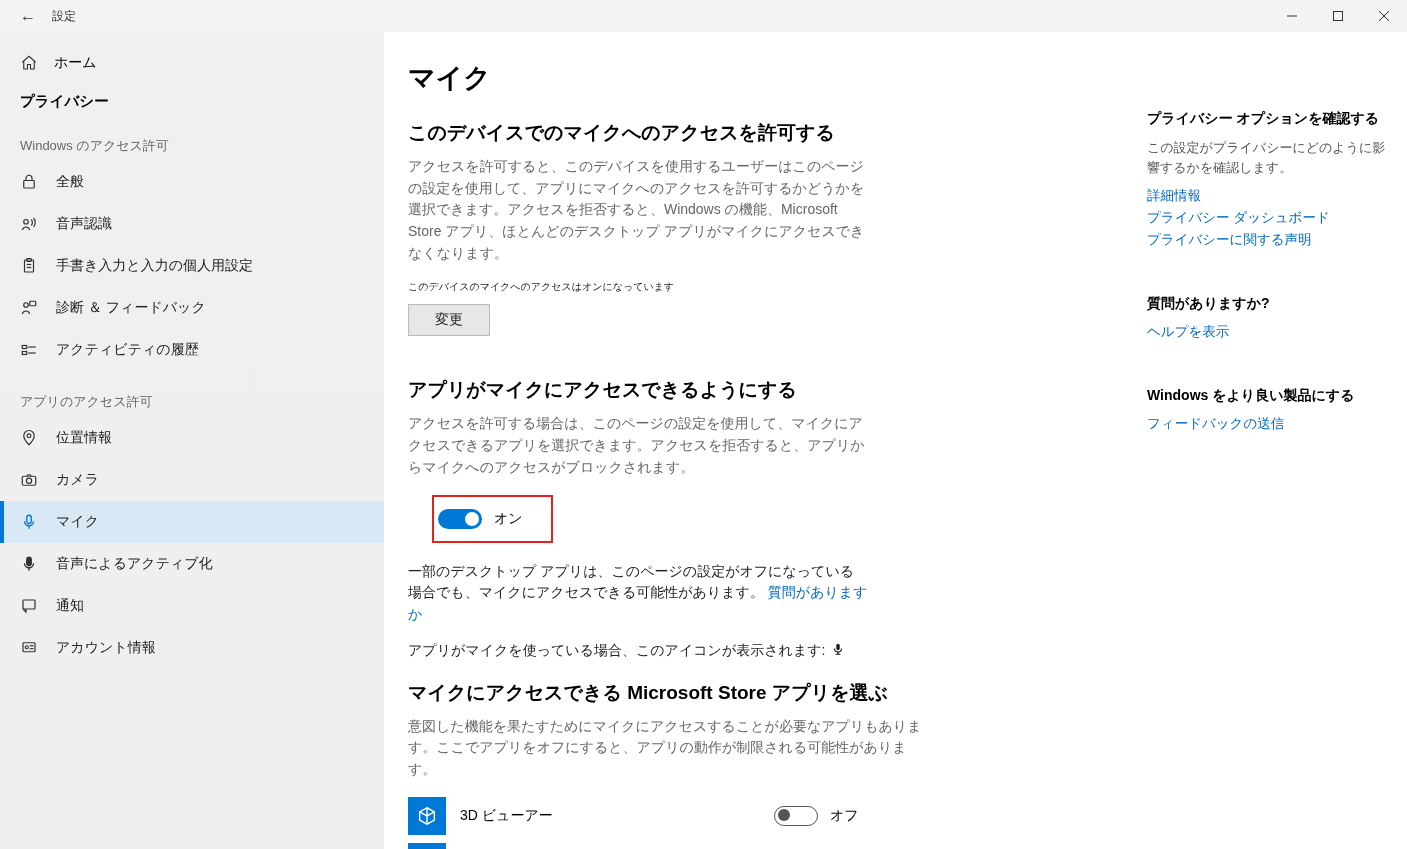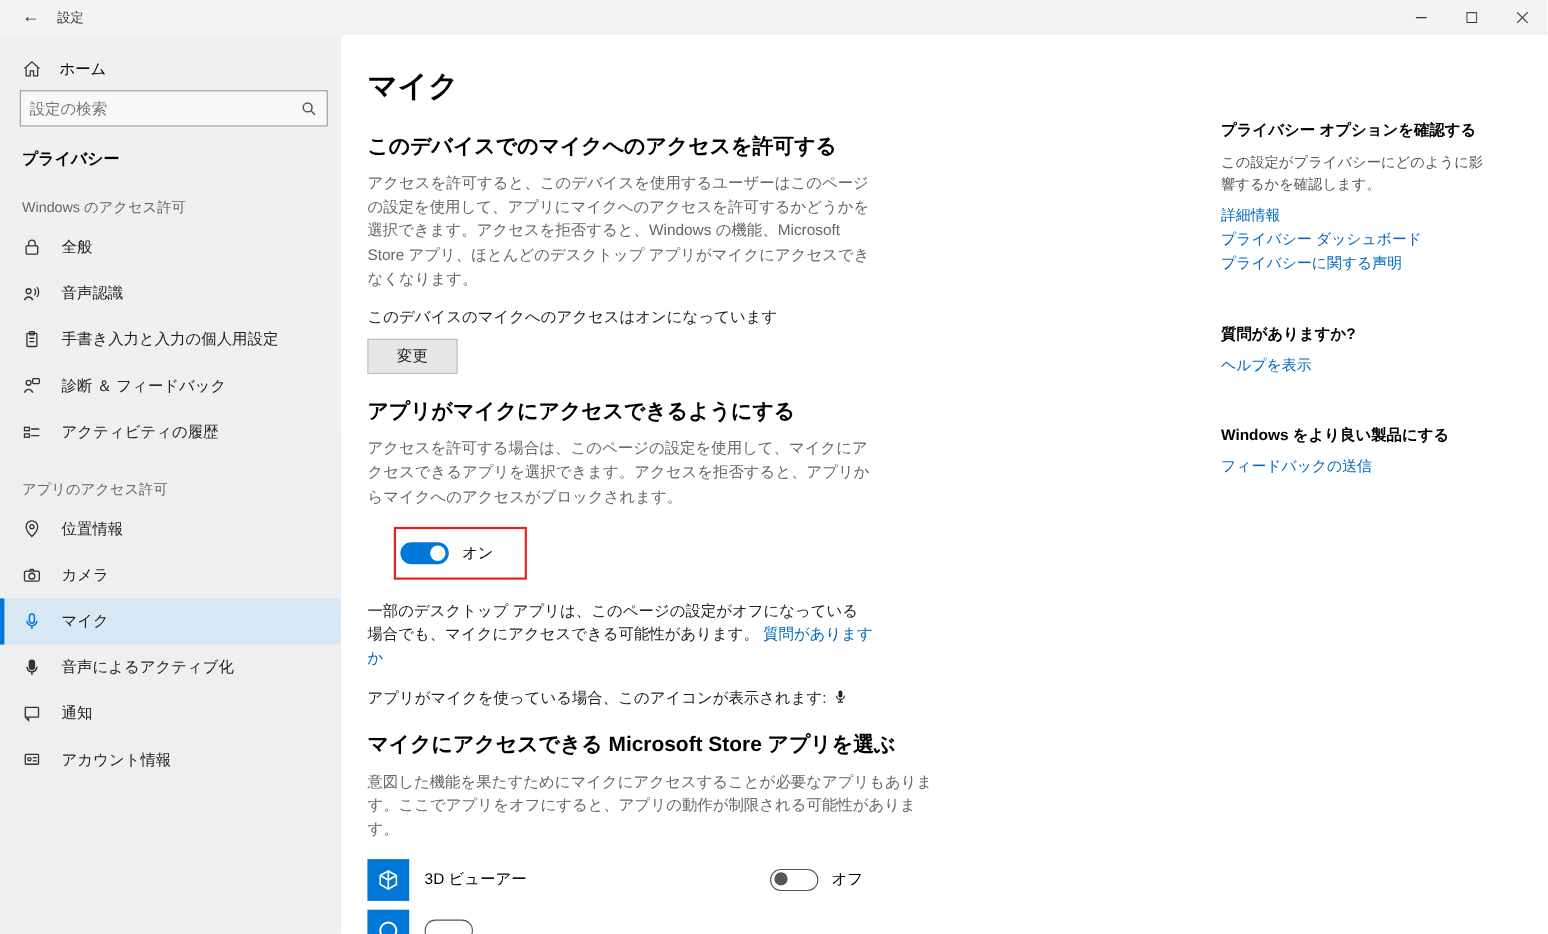--- a/index.html
+++ b/index.html
@@ -10,42 +10,42 @@
     .titlebar .back { width: 40px; text-align: center; font-size: 16px; color: #333; cursor: default; }
     .titlebar .title { font-size: 12px; color: #333; margin-left: 4px; }
     .titlebar .spacer { flex: 1; }
     .titlebar .wbtn { width: 46px; height: 32px; display: flex; align-items: center; justify-content: center; font-size: 12px; color: #333; }
     .titlebar .wbtn svg { width: 10px; height: 10px; }
 
     
     .shell { flex: 1; display: flex; min-height: 0; }
 
     
-    .sidebar { width: 310px; background: linear-gradient(#f0f0f0, #efefef); padding-top: 12px; display: flex; flex-direction: column; }
+    .sidebar { width: 384px; background: linear-gradient(#f0f0f0, #efefef); padding-top: 12px; display: flex; flex-direction: column; }
     .home-row { display: flex; align-items: center; padding: 10px 20px; font-size: 14px; gap: 16px; }
     .search-wrap { padding: 0 18px 10px 18px; }
     .search { width: 280px; height: 33px; border: 1px solid #999; background: #f8f8f8; display: flex; align-items: center; padding: 0 8px; }
     .search input { flex: 1; border: none; background: transparent; font-size: 14px; outline: none; }
     .search .sicon { width: 16px; height: 16px; color: #555; }
     .sb-current { padding: 10px 20px 18px 20px; font-size: 14.5px; font-weight: 600; }
     .sb-group { padding: 8px 20px 6px 20px; font-size: 13px; color: #666; }
     .sb-item { display: flex; align-items: flex-start; gap: 18px; padding: 12px 20px; font-size: 14px; color: #222; position: relative; }
     .sb-item.active { background: #d9e8f5; }
     .sb-item.active::before { content: ""; position: absolute; left: 0; top: 0; bottom: 0; width: 4px; background: #0078d7; }
     .sb-icon { width: 18px; height: 18px; display: inline-flex; align-items: center; justify-content: center; color: #333; }
     .sb-icon svg { width: 18px; height: 18px; }
 
     
     .content { flex: 1; display: flex; min-width: 0; background: #fff; }
     .main { flex: 1; padding: 28px 24px 0 24px; overflow: hidden; max-width: 800px; }
     .main h1 { font-size: 27px; font-weight: 600; margin-bottom: 24px; }
     .section h2 { font-size: 19px; font-weight: 600; margin-bottom: 10px; }
     .section .desc { font-size: 14px; color: #666; line-height: 1.55; max-width: 460px; margin-bottom: 16px; }
-    .status-line { font-size: 14px; color: #222; margin-bottom: 10px; }
-    .btn { display: inline-block; background: #ccc7; border: 1px solid #bbb; padding: 6px 26px; font-size: 14px; color: #222; margin-bottom: 21px; }
+    .status-line { font-size: 10px; color: #222; margin-bottom: 10px; }
+    .btn { display: inline-block; background: #ccc7; border: 1px solid #bbb; padding: 6px 26px; font-size: 14px; color: #222; margin-bottom: 41px; }
 
     .toggle-row { display: flex; align-items: center; gap: 12px; margin: 6px 0 14px 0; }
     .toggle { width: 44px; height: 20px; border-radius: 10px; position: relative; }
     .toggle.on { background: #0078d7; }
     .toggle.on .knob { position: absolute; right: 3px; top: 3px; width: 14px; height: 14px; background: #fff; border-radius: 50%; }
     .toggle.off { background: #fff; border: 1px solid #555; }
     .toggle.off .knob { position: absolute; left: 3px; top: 2px; width: 12px; height: 12px; background: #555; border-radius: 50%; }
     .toggle-label { font-size: 14px; }
 
     .red-box { border: 2px solid #e2231a; padding: 12px 28px 12px 4px; display: inline-block; margin-bottom: 18px; margin-left: 24px; }
@@ -97,29 +97,20 @@
   <div class="sidebar">
     <div class="home-row">
       <span class="sb-icon">
           <svg viewBox="0 0 24 24" fill="none" stroke="currentColor" stroke-width="1.5">
             <path d="M3 11 12 3l9 8"></path>
             <path d="M5 10v10h5v-6h4v6h5V10"></path>
           </svg>
         </span>
       <span>ホーム</span>
     </div>
-    <div class="search-wrap">
-      <div class="search">
-        <input placeholder="設定の検索" style="">
-        <span class="sicon"><svg viewBox="0 0 24 24" fill="none" stroke="currentColor" stroke-width="2">
-              <circle cx="10" cy="10" r="6"></circle>
-              <line x1="20" y1="20" x2="14.5" y2="14.5"></line>
-            </svg></span>
-      </div>
-    </div>
     <div class="sb-current">プライバシー</div>
 
     <div class="sb-group">Windows のアクセス許可</div>
     <div class="sb-item">
       <span class="sb-icon">
           <svg viewBox="0 0 24 24" fill="none" stroke="currentColor" stroke-width="1.6">
             <rect x="5" y="10" width="14" height="10" rx="1"></rect>
             <path d="M8 10V7a4 4 0 0 1 8 0v3"></path>
           </svg>
         </span>

